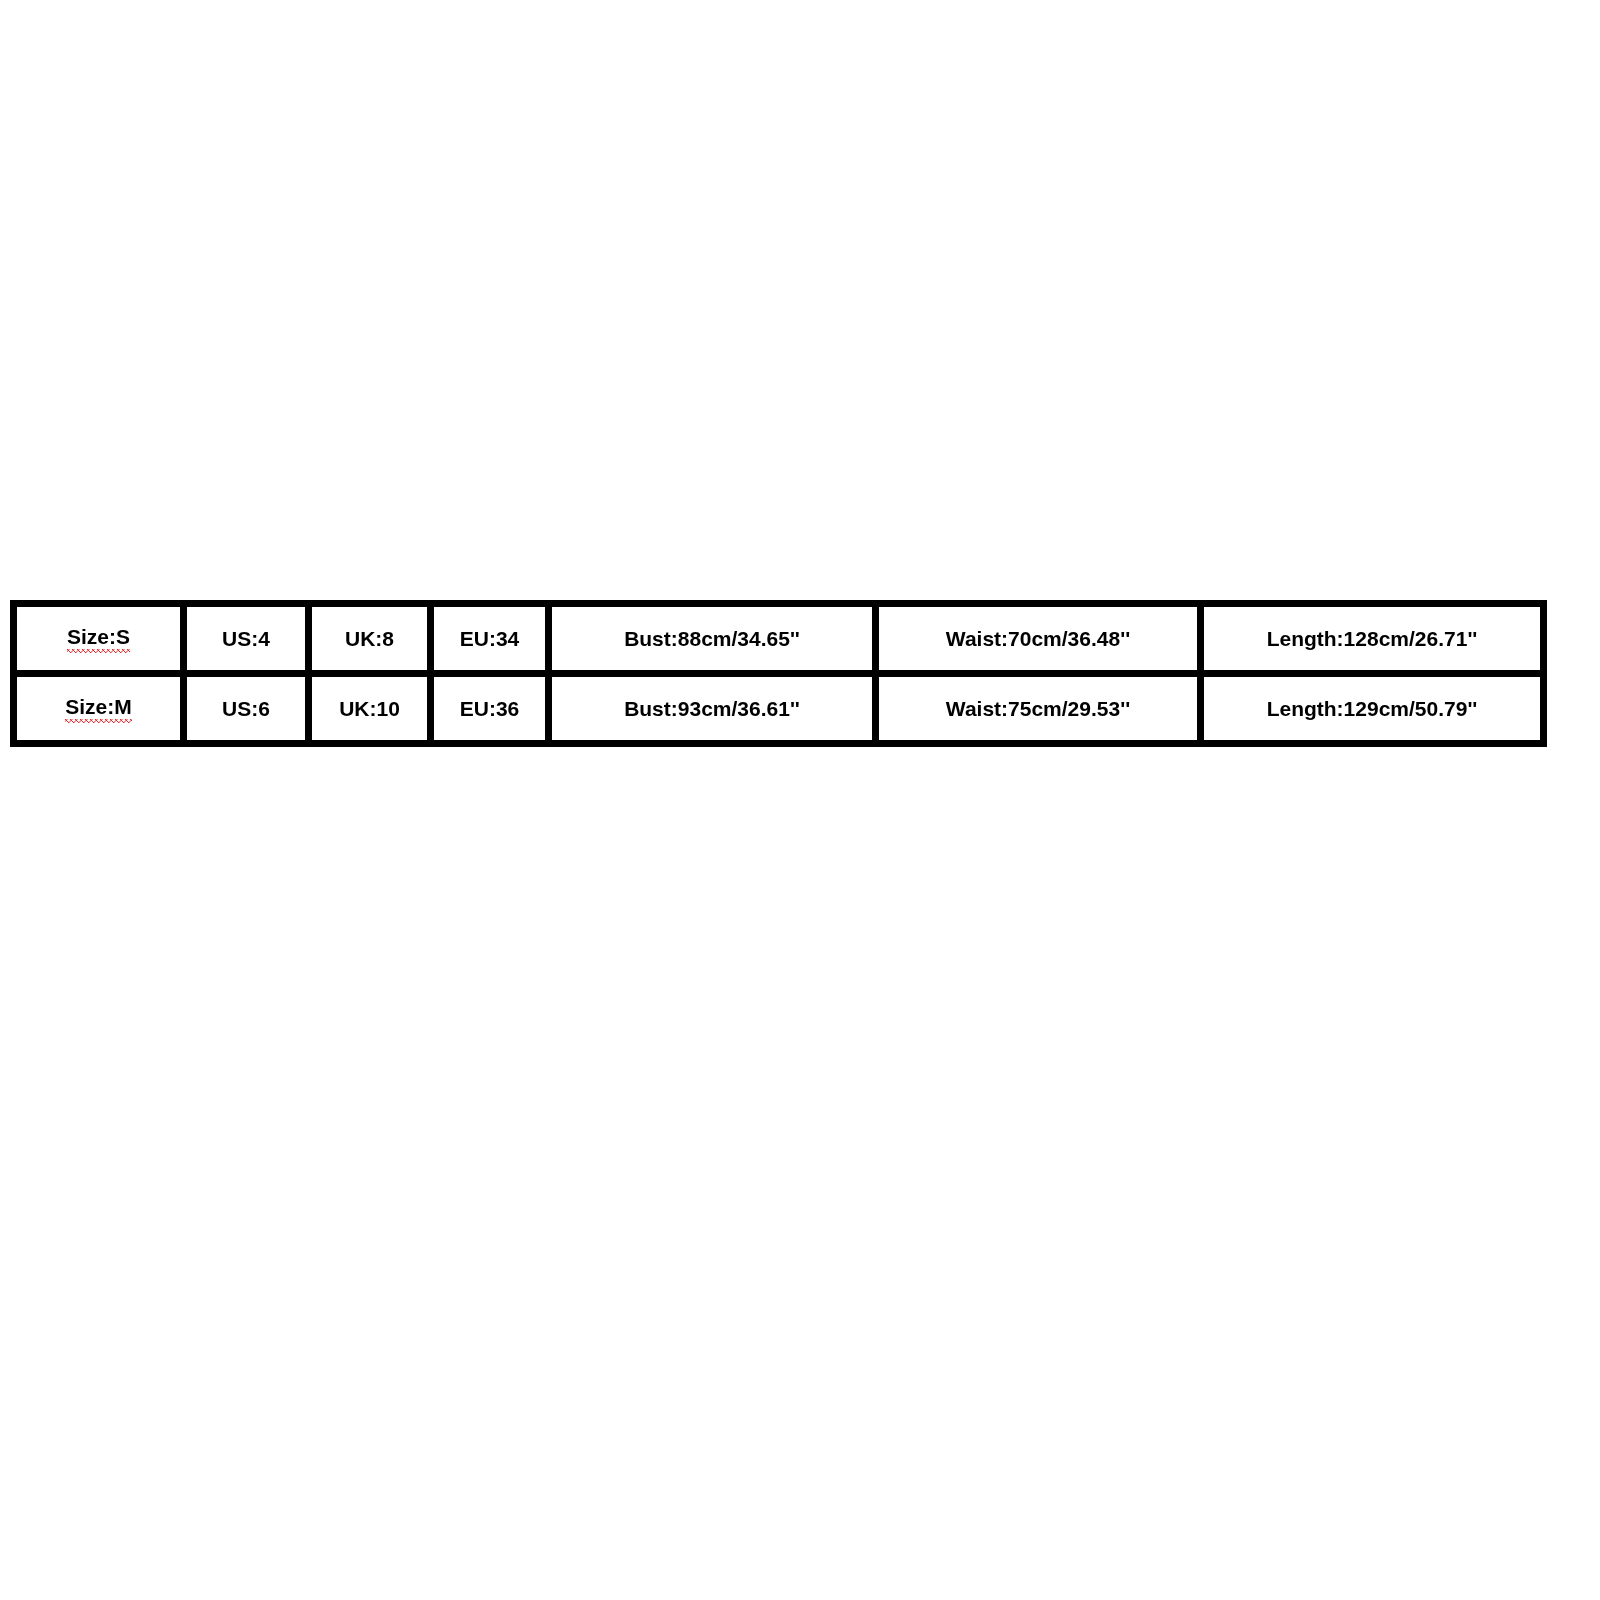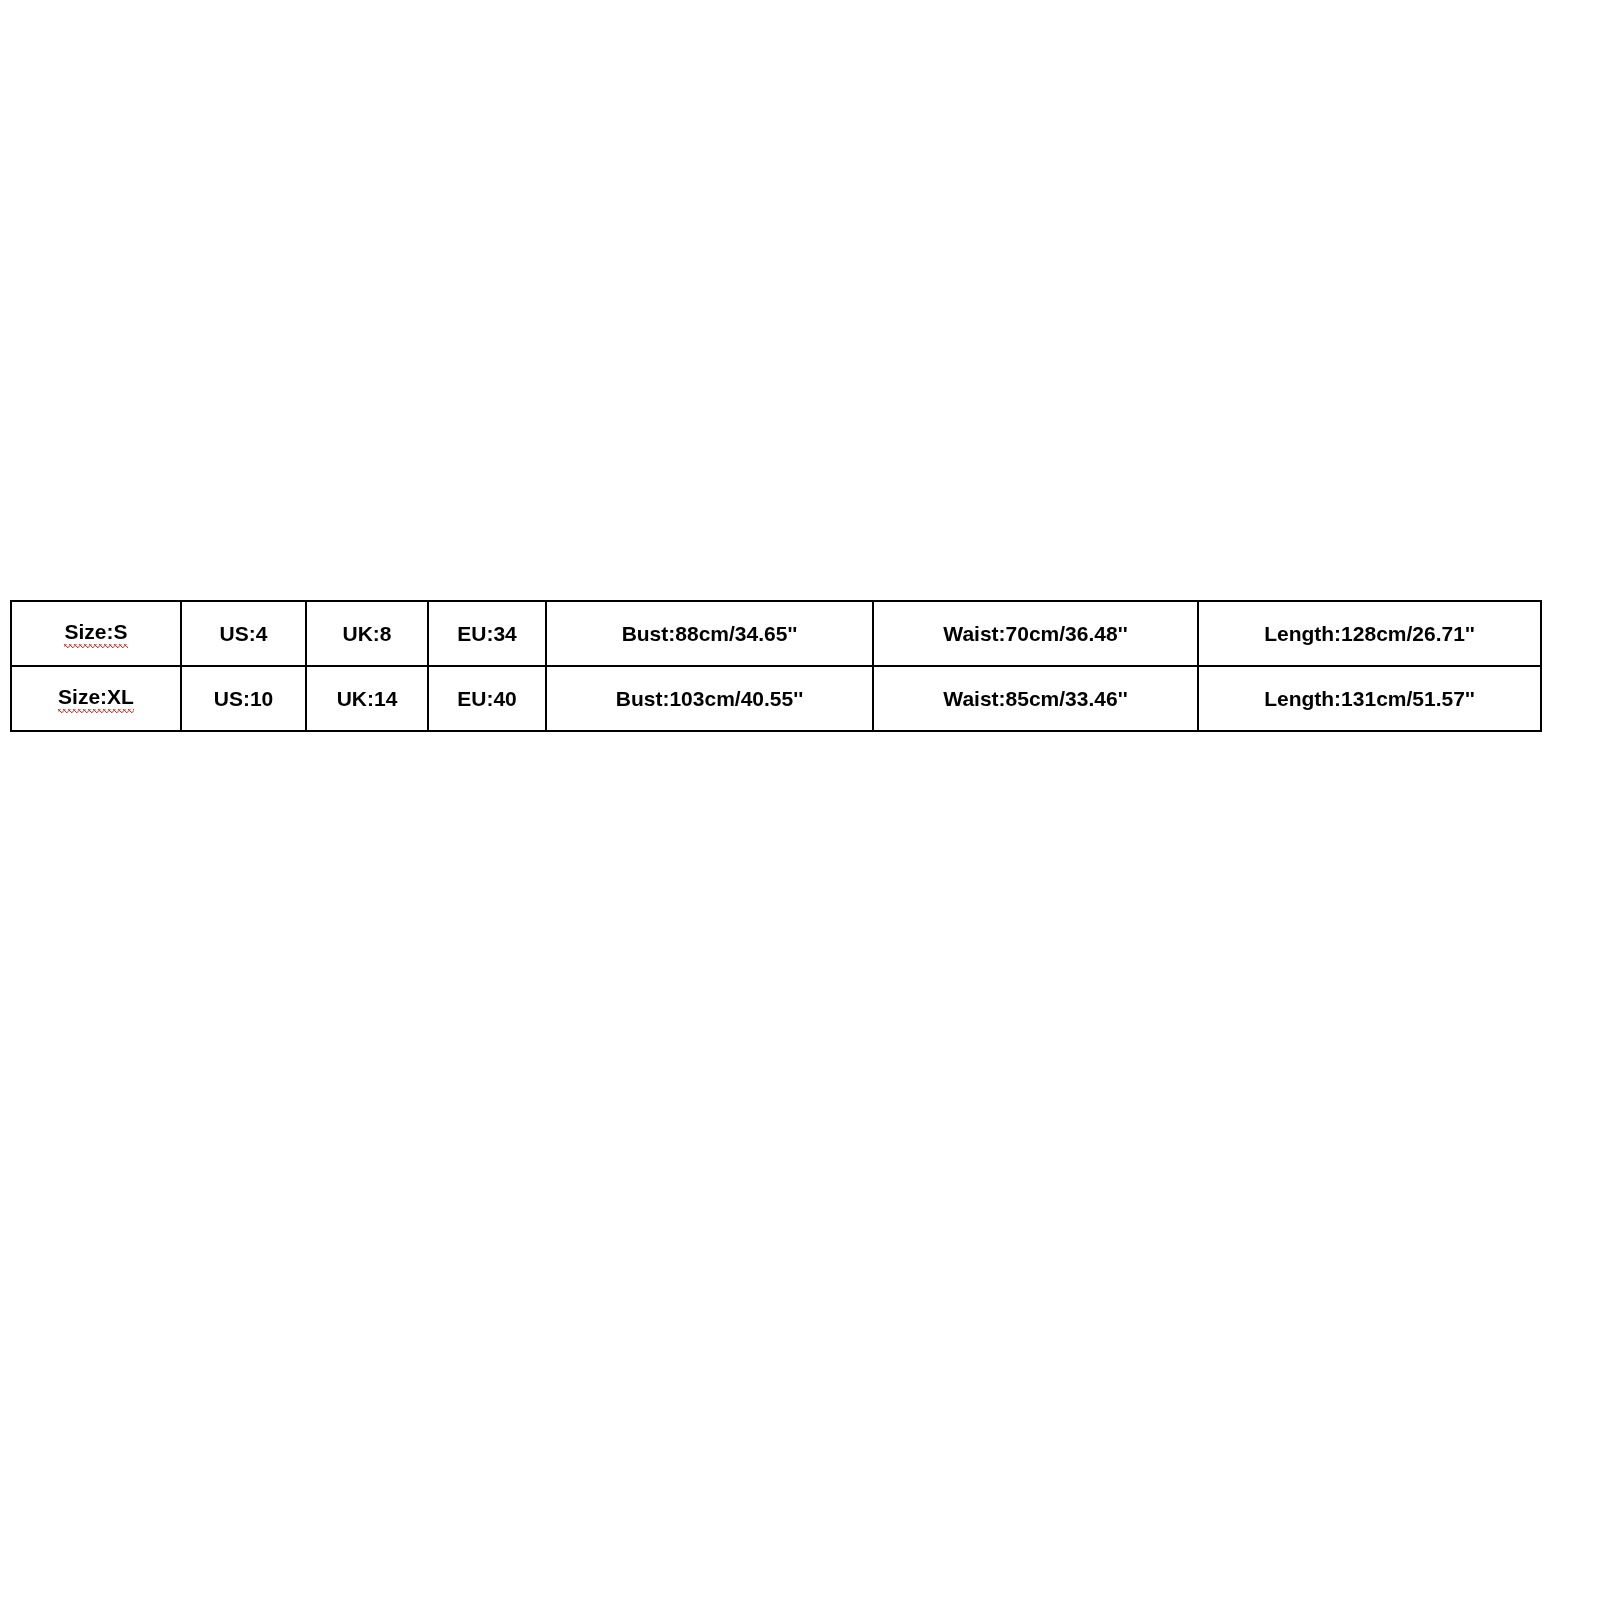--- a/index.html
+++ b/index.html
@@ -22,21 +22,21 @@
     width: 1530px;
   }
 
   table.size-chart {
     border-collapse: collapse;
     width: 100%;
     table-layout: fixed;
   }
 
   table.size-chart td {
-    border: 2px solid #000000;
+    border: 7px solid #000000;
     height: 63px;
     text-align: center;
     vertical-align: middle;
     font-size: 21px;
     font-weight: bold;
     color: #000000;
     padding: 0 1px;
     white-space: nowrap;
     overflow: hidden;
   }
@@ -89,23 +89,23 @@
       <tr>
         <td><span class="spell">Size:S</span></td>
         <td>US:4</td>
         <td>UK:8</td>
         <td>EU:34</td>
         <td>Bust:88cm/34.65''</td>
         <td>Waist:70cm/36.48''</td>
         <td>Length:128cm/26.71''</td>
       </tr>
       <tr>
-        <td><span class="spell">Size:XL</span></td>
-        <td>US:10</td>
-        <td>UK:14</td>
-        <td>EU:40</td>
-        <td>Bust:103cm/40.55''</td>
-        <td>Waist:85cm/33.46''</td>
-        <td>Length:131cm/51.57''</td>
+        <td><span class="spell">Size:M</span></td>
+        <td>US:6</td>
+        <td>UK:10</td>
+        <td>EU:36</td>
+        <td>Bust:93cm/36.61''</td>
+        <td>Waist:75cm/29.53''</td>
+        <td>Length:129cm/50.79''</td>
       </tr>
     </tbody>
   </table>
 </div>
 
 </body></html>

